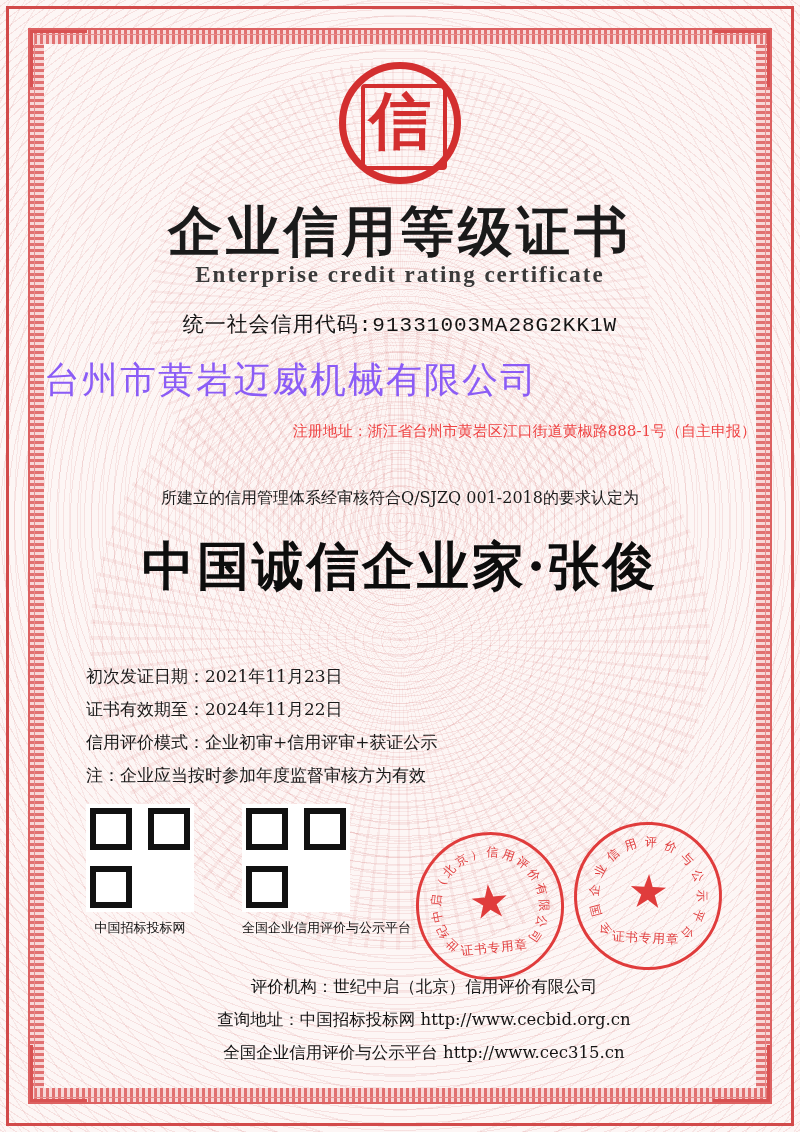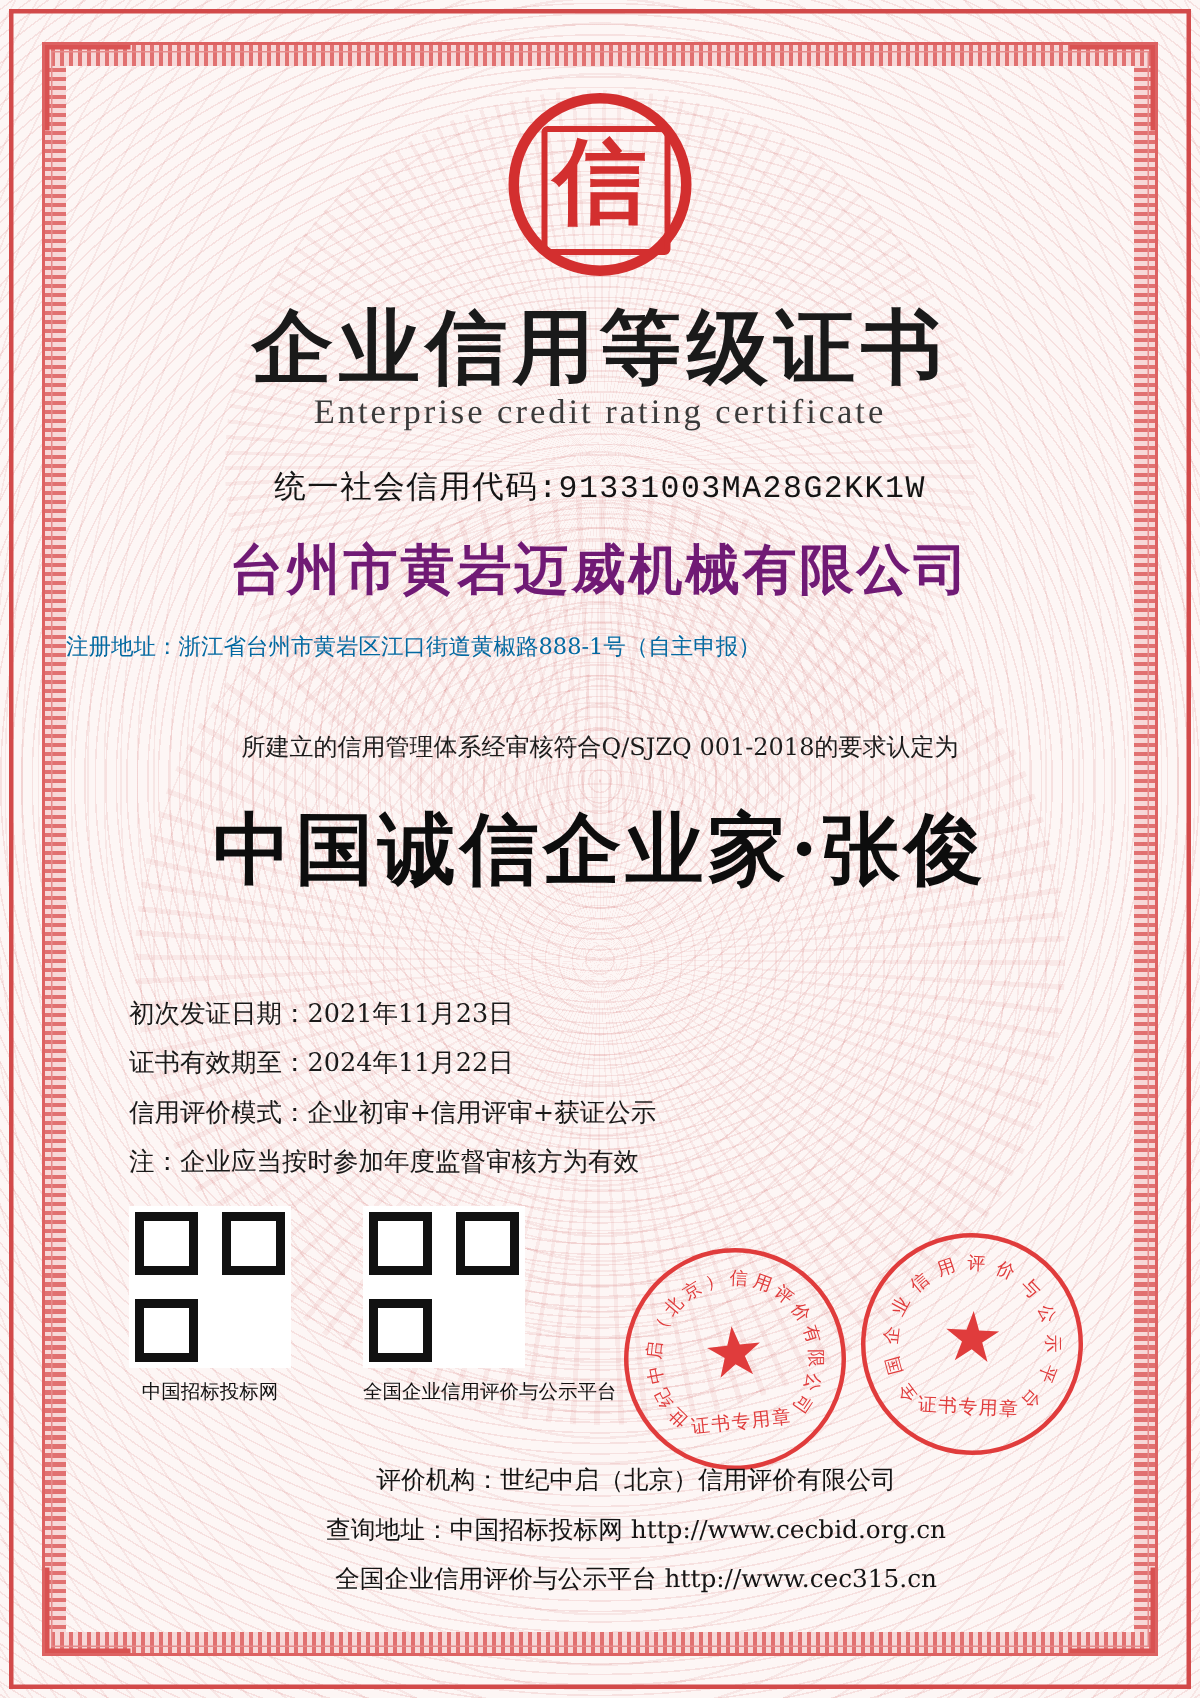--- a/index.html
+++ b/index.html
@@ -161,52 +161,52 @@
   }
   .title-en {
     position: absolute;
     top: 218px;
     width: 100%;
     text-align: center;
     font-family: "Liberation Serif", serif;
     font-size: 23px;
     letter-spacing: 2px;
     color: #3a3a3a;
+    font-weight: bold;
   }
 
   .credit-code {
     position: absolute;
     top: 266px;
     width: 100%;
     text-align: center;
     font-size: 21px;
     letter-spacing: 1px;
     color: #141414;
     font-family: Liberation Mono, monospace;
   }
 
   .company {
     position: absolute;
     top: 312px;
     width: 100%;
-    text-align: center;
-    font-family: "DejaVu Serif", serif;
-    font-weight: bold;
+    font-family: "DejaVu Serif", serif;
+    font-weight: normal;
     font-size: 36px;
     letter-spacing: 2px;
-    color: #701a75;
+    color: #8b5cf6;
   }
 
   .address {
     position: absolute;
     top: 378px;
     width: 100%;
-    text-align: left;
+    text-align: right;
     font-size: 15px;
-    color: #0369a1;
+    color: #ef4444;
     font-family: "DejaVu Serif", serif;
   }
 
   .statement {
     position: absolute;
     top: 424px;
     width: 100%;
     text-align: center;
     font-size: 16px;
     color: #1b1b1b;

